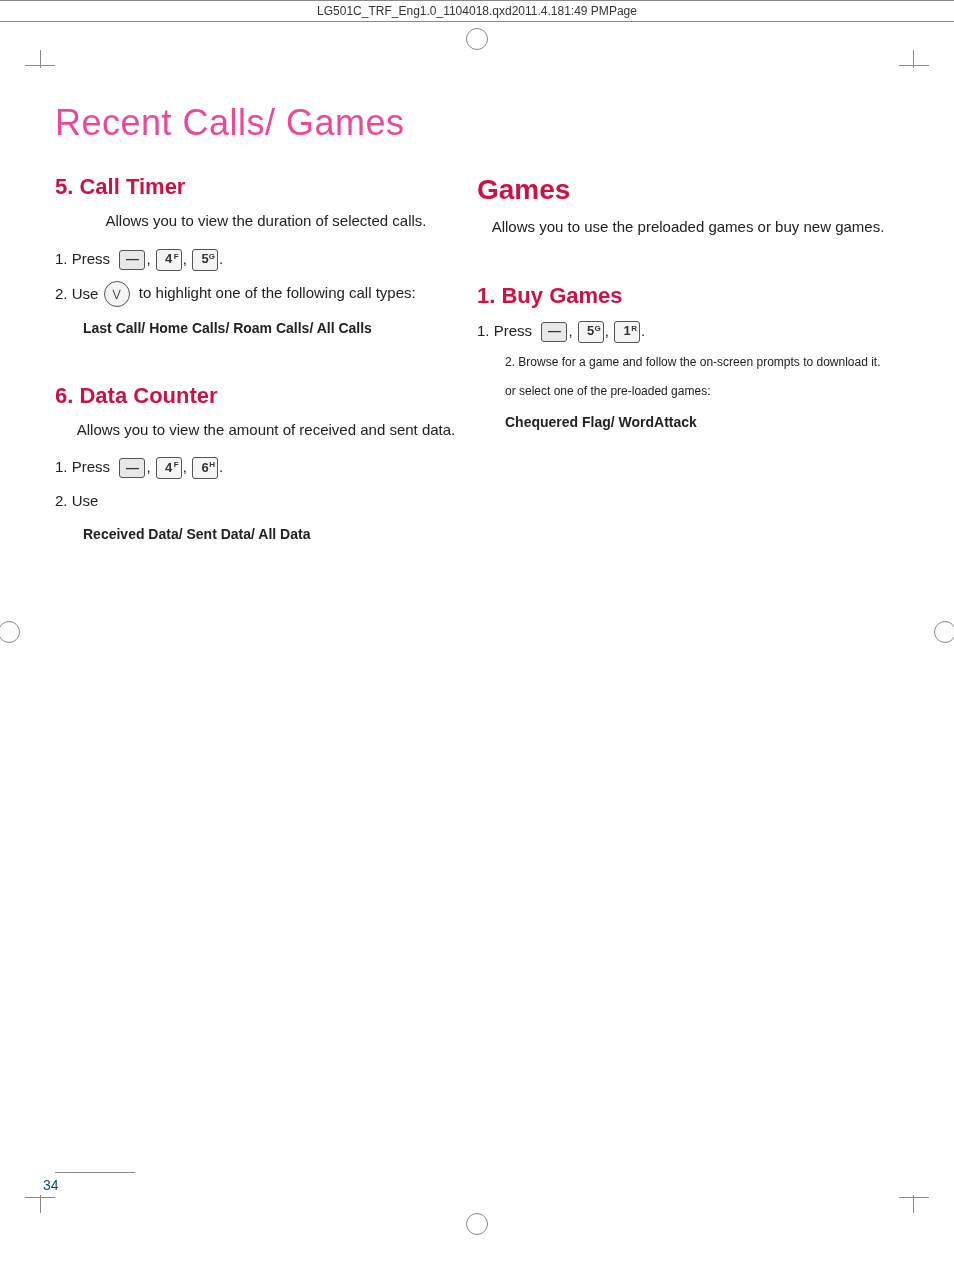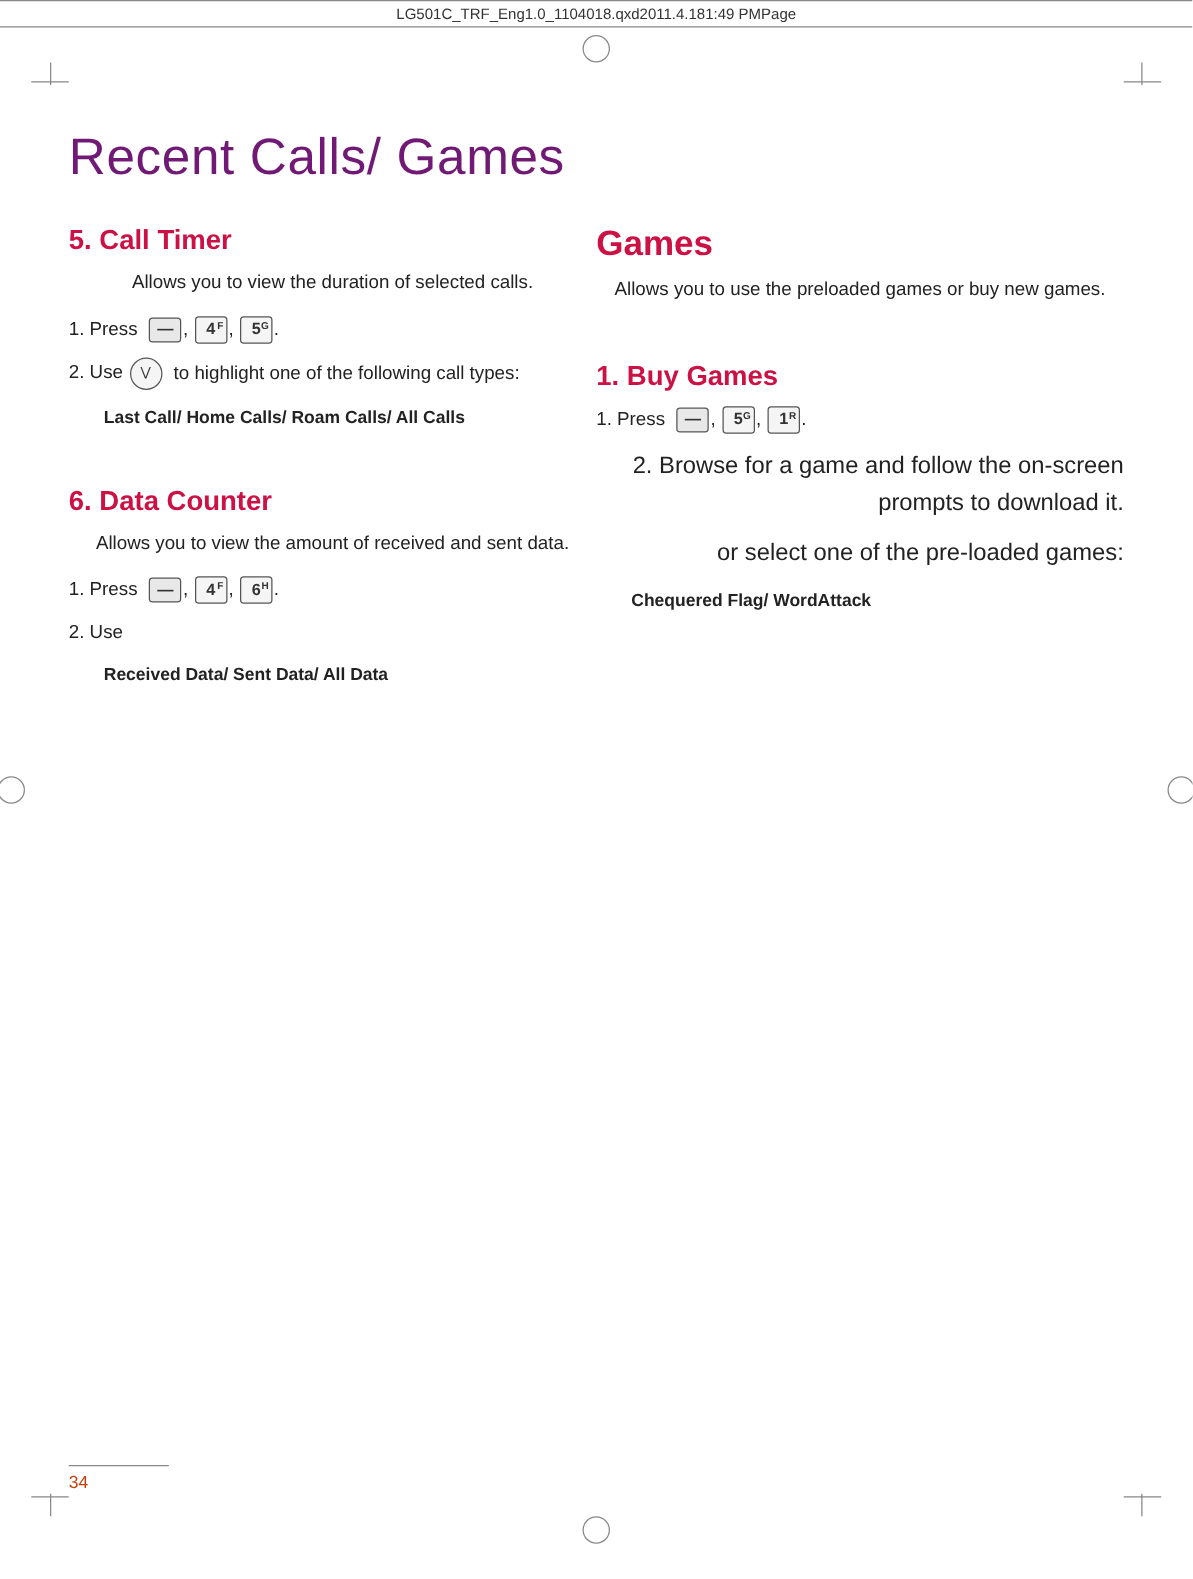--- a/index.html
+++ b/index.html
@@ -93,23 +93,23 @@
     }
 
     
     .page-content {
       margin: 0 55px;
       padding-top: 80px;
     }
 
     
     .page-title {
-      font-size: 41px;
+      font-size: 36px;
       font-weight: 300;
-      color: #701a75;
+      color: #ec4899;
       letter-spacing: 0.5px;
       margin-bottom: 30px;
       font-family: 'Arial', sans-serif;
     }
 
     
     .two-col {
       display: flex;
     }
 
@@ -215,53 +215,52 @@
       left: 55px;
       width: 80px;
       height: 1px;
       background: #888;
     }
 
     
     .page-number {
       position: absolute;
       bottom: 70px;
-      left: 55px;
+      left: 43px;
       font-size: 14px;
-      color: #c2410c;
+      color: #0c4a6e;
     }
 
     .section-gap {
       margin-top: 44px;
     }
 
     .step-row {
       display: flex;
-      align-items: flex-start;
+      align-items: center;
       margin-bottom: 10px;
       font-size: 15px;
       line-height: 1.6;
     }
 
     .step-num {
       min-width: 28px;
       flex-shrink: 0;
     }
 
     .step-body {
       flex: 1;
       line-height: 1.6;
     }
 
     .sub-indent {
       margin-left: 28px;
       margin-bottom: 10px;
-      font-size: 19px;
+      font-size: 12px;
       line-height: 1.6;
-      text-align: right;
     }
 
     .bold-sublist {
       font-weight: bold;
       font-size: 14px;
       line-height: 1.6;
       margin-left: 28px;
       margin-top: 4px;
     }
   </style>

